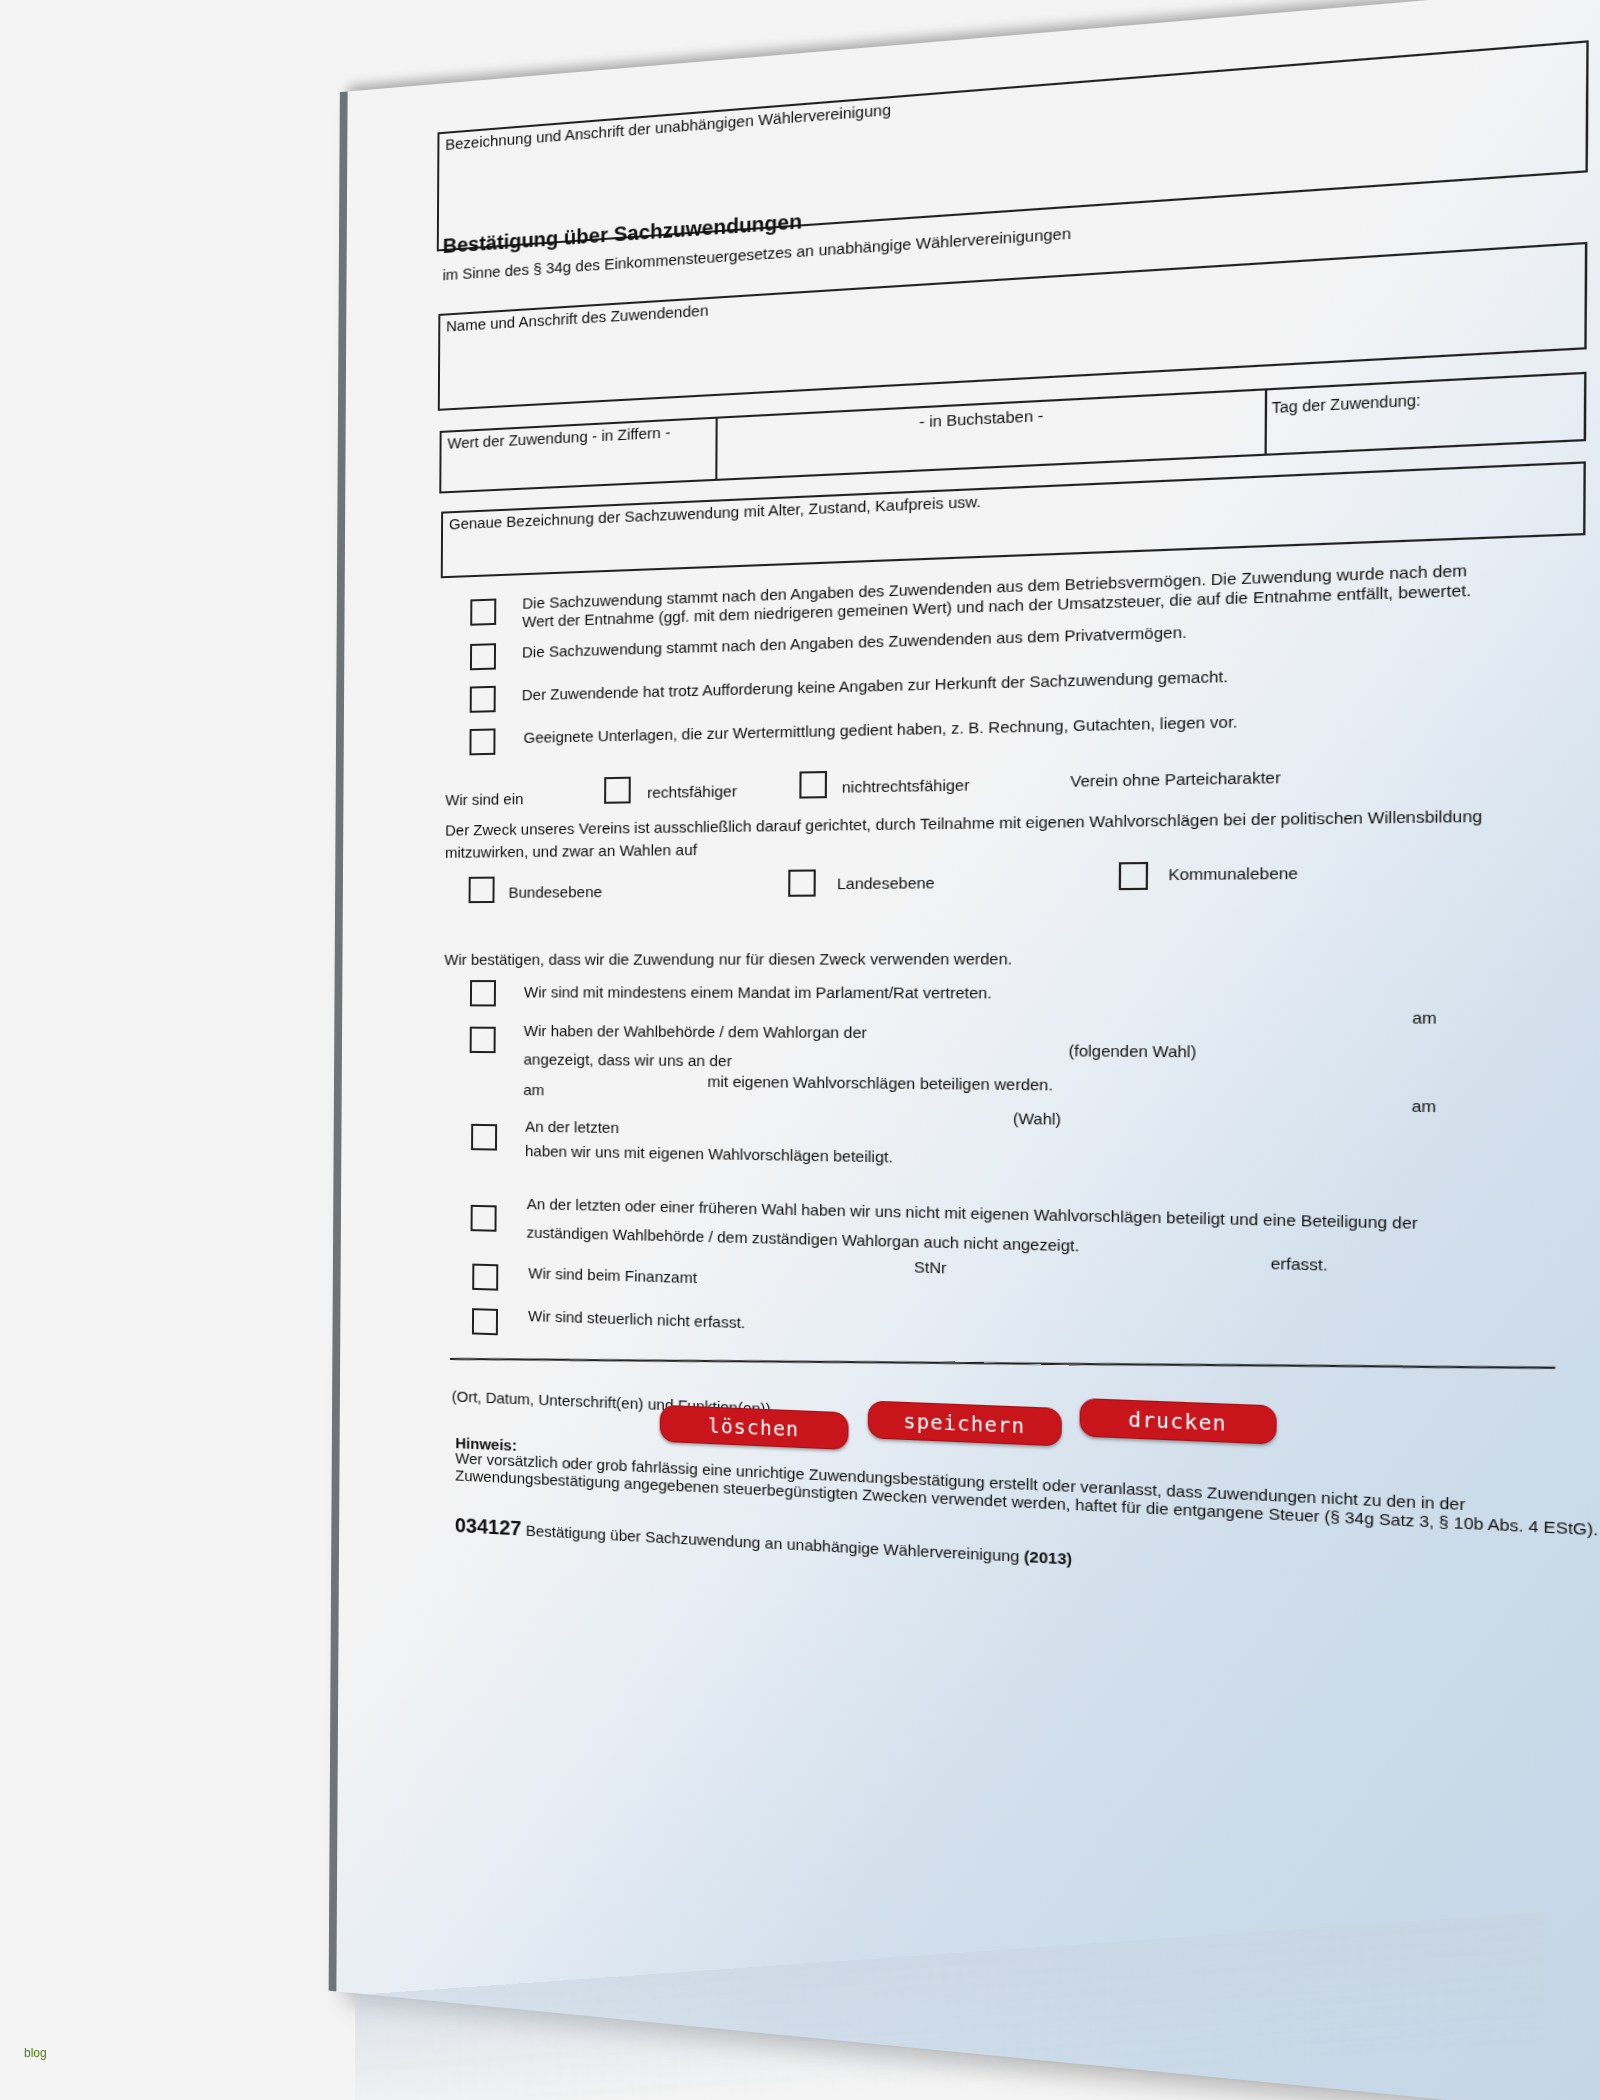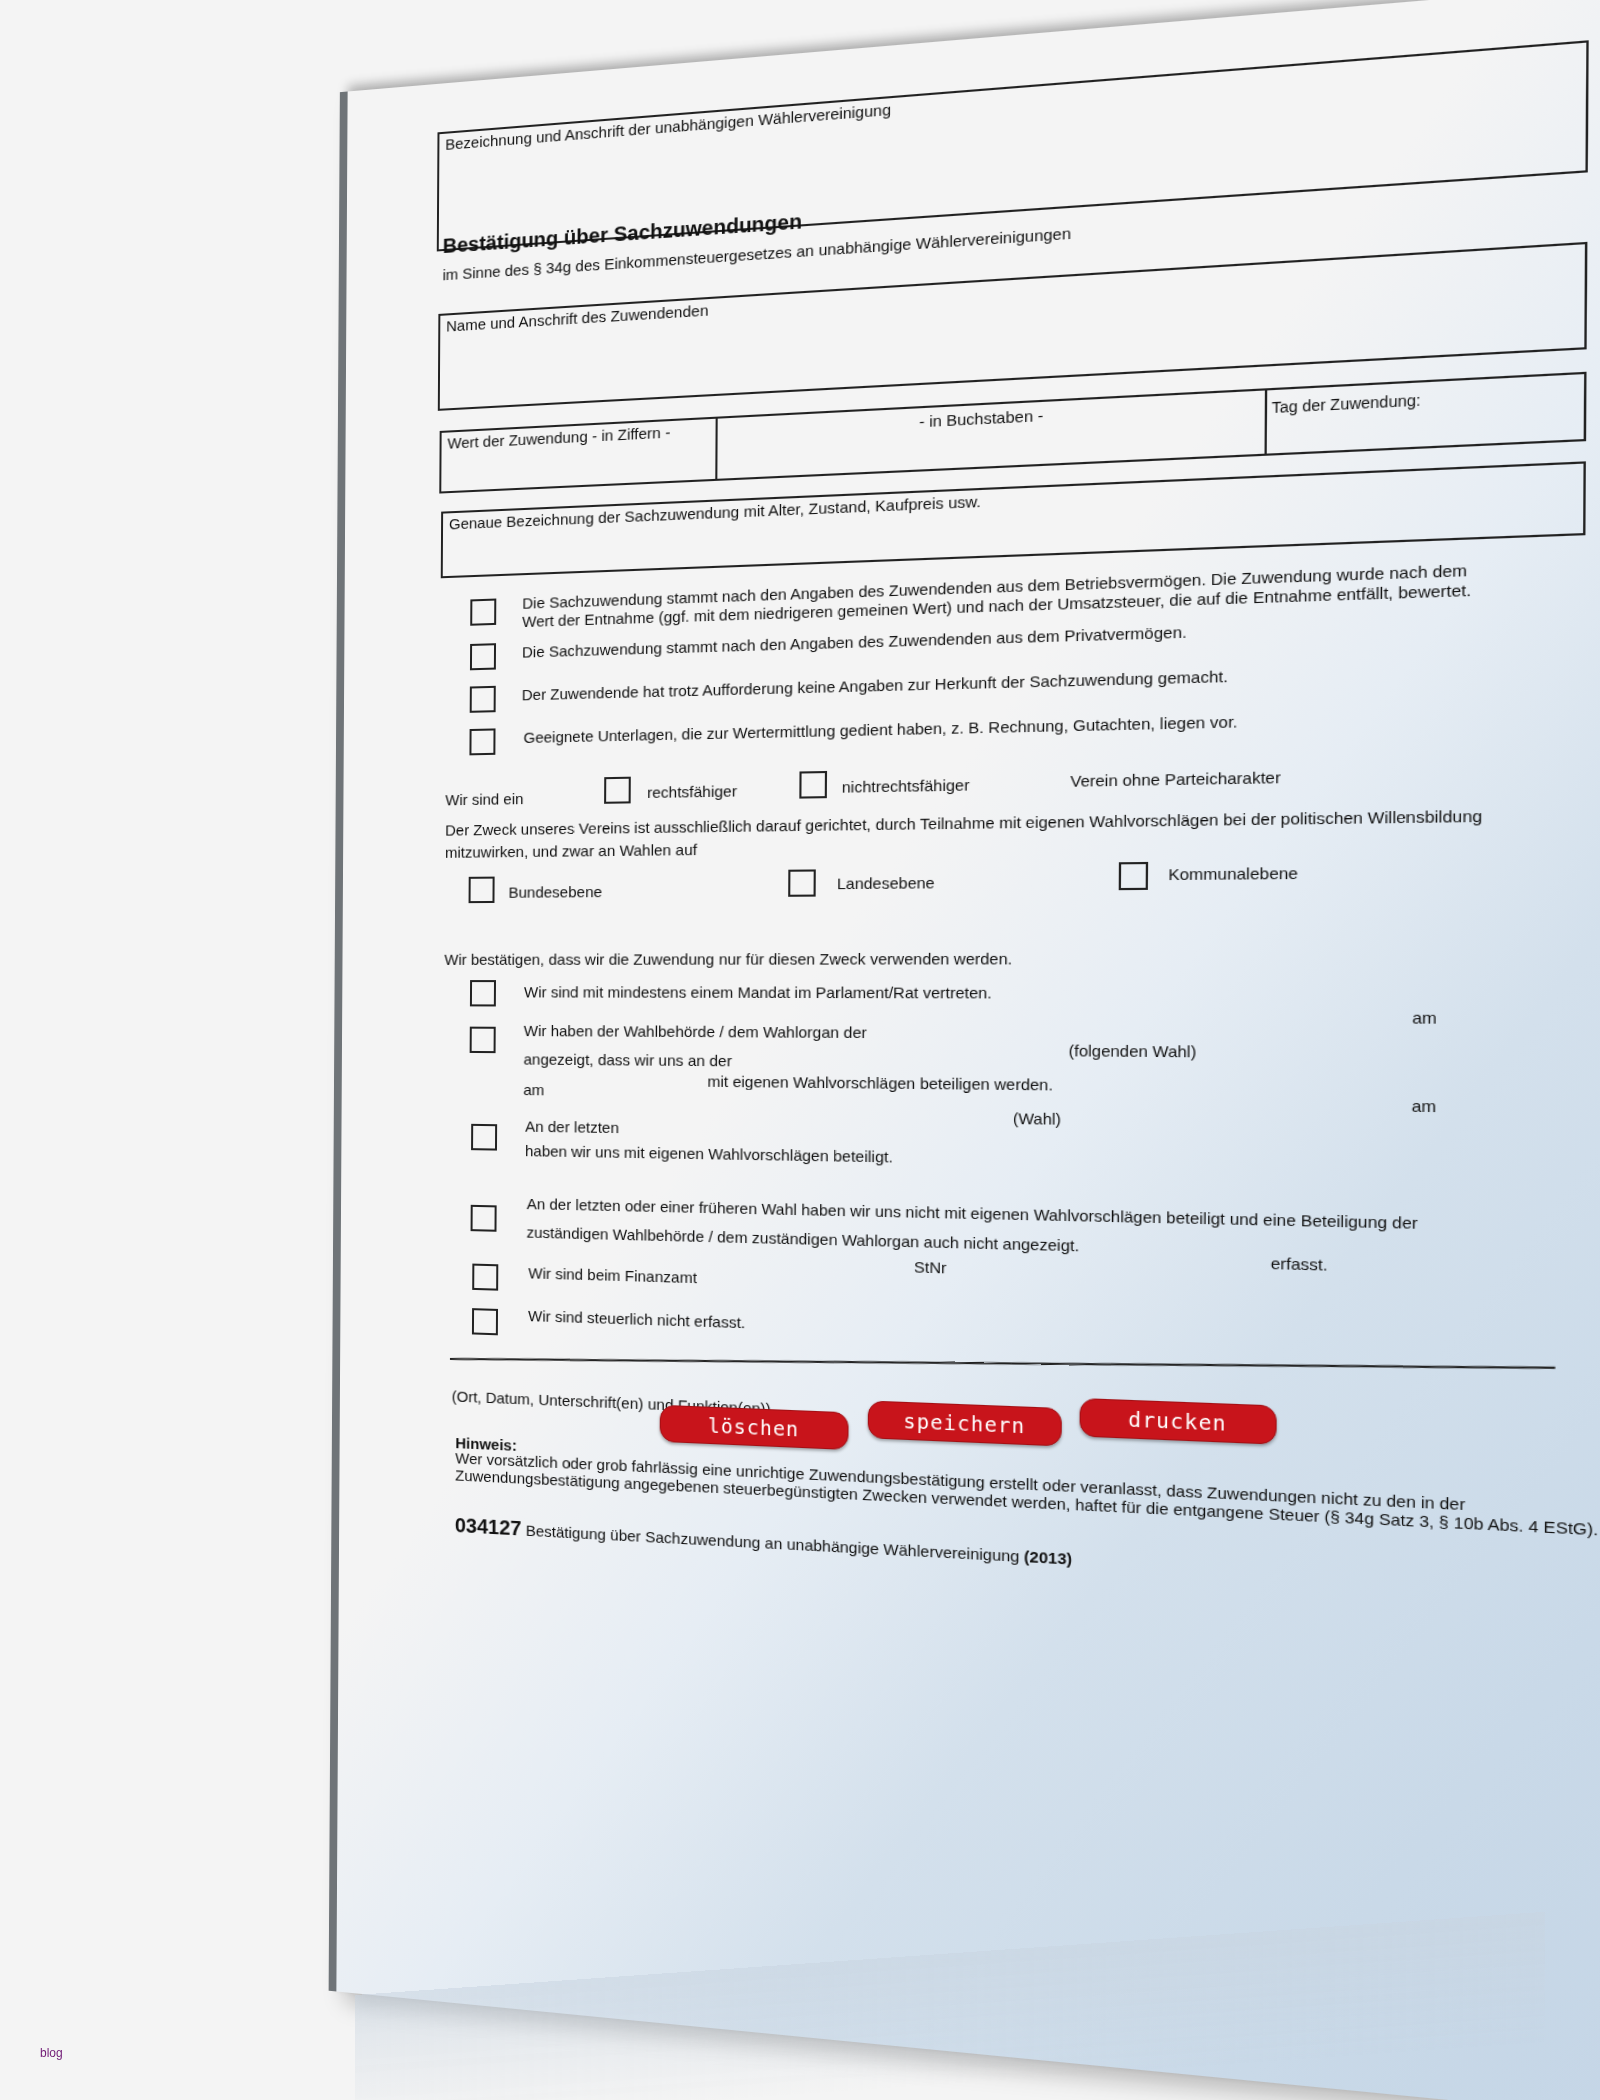--- a/index.html
+++ b/index.html
@@ -20,21 +20,21 @@
     transform: rotateY(-14deg) rotateZ(0.35deg);
     background: linear-gradient(125deg, #f4f4f4 0%, #f4f4f4 42%, #e6edf4 55%, #d3e0ec 68%, #c9d9e8 85%, #c4d5e6 100%);
     box-shadow: -8px 0 0 #6f7478, 0 -6px 10px rgba(0,0,0,0.25), 10px 10px 22px rgba(0,0,0,0.25);
     color:#111;
   }
   .reflection {
     position:absolute; left:355px; top:1995px; width:1190px; height:130px;
     background: linear-gradient(180deg, rgba(200,212,224,0.55), rgba(244,244,244,0));
     transform: skewY(-4deg); transform-origin:0 0;
   }
-  .watermark { position:absolute; left:40px; top:2046px; font-size:12px; color:#701a75; }
+  .watermark { position:absolute; left:24px; top:2046px; font-size:12px; color:#4d7c0f; }
   .abs { position:absolute; }
   .box { position:absolute; border:2px solid #222; box-sizing:border-box; }
   .lbl { font-size:15px; position:absolute; white-space:nowrap; }
   .cb {
     position:absolute; width:26px; height:26px; border:2px solid #222;
     box-sizing:border-box; background:transparent;
   }
   .txt { position:absolute; font-size:15px; white-space:nowrap; line-height:19px; }
   h1.title { position:absolute; margin:0; font-size:20px; font-weight:bold; }
   .sigline { position:absolute; height:2px; background:#222; }

